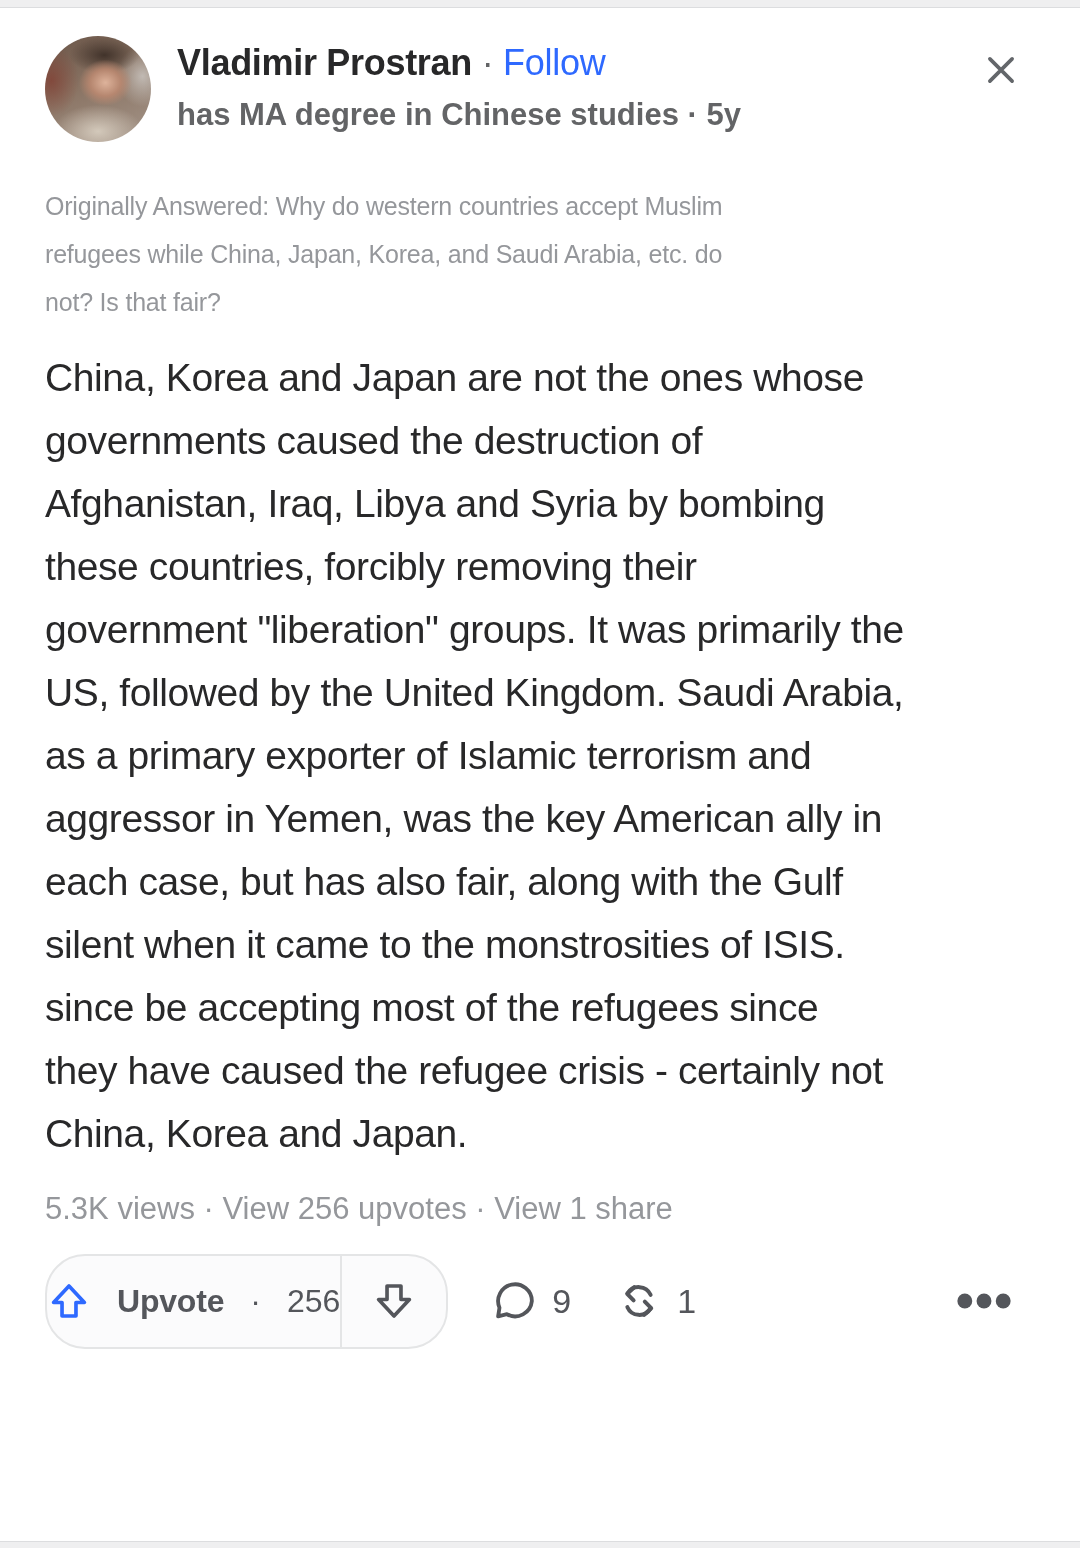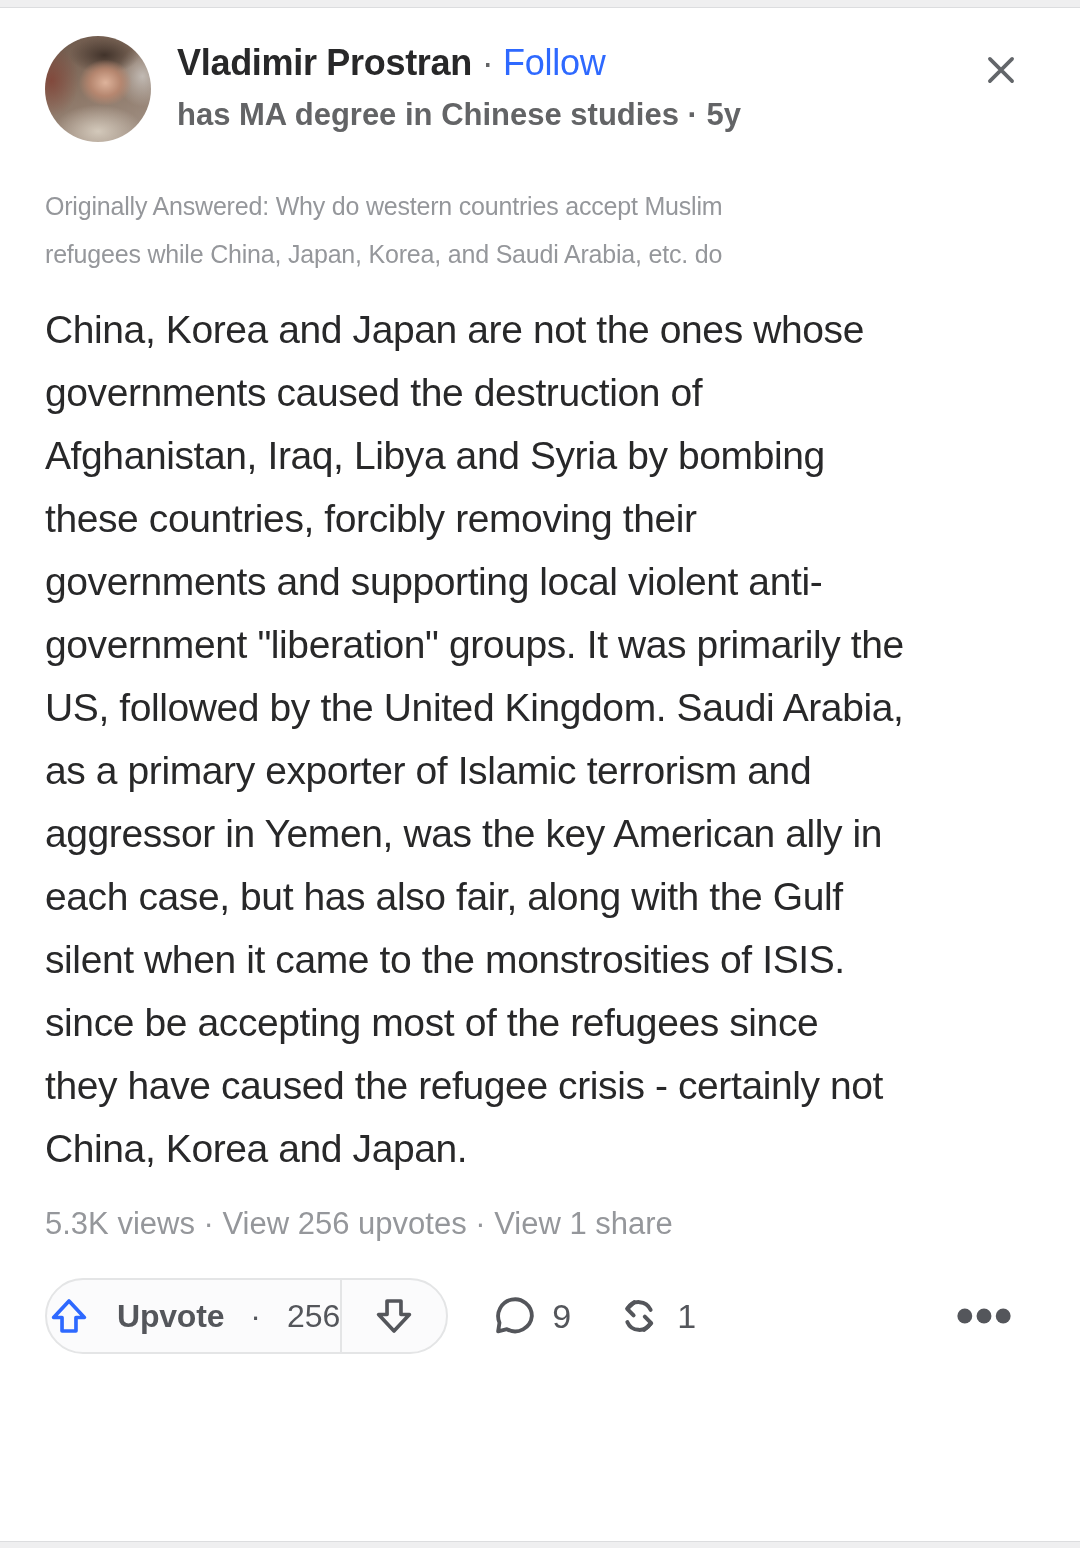--- a/index.html
+++ b/index.html
@@ -38,21 +38,21 @@
   .question .line{white-space:nowrap;}
   
   .answer{margin-top:20px;font-size:39px;line-height:63px;color:var(--text-primary,#282829);letter-spacing:-.4px;}
   .answer .line{white-space:nowrap;}
   
   .stats{margin-top:26px;font-size:31px;line-height:36px;color:var(--text-muted,#95979b);white-space:nowrap;}
   .stats .stat-link{cursor:pointer;}
   
   .actions{margin-top:36px;height:76px;display:flex;align-items:center;}
   .vote-pill{
-    display:flex;align-items:stretch;height:76px;box-sizing:border-box;
+    display:flex;align-items:stretch;height:95px;box-sizing:border-box;
     border:2px solid var(--pill-border,#e4e5e6);border-radius:40px;background:var(--pill-bg,#fbfbfc);overflow:hidden;
   }
   .vote-pill button{border:none;background:transparent;margin:0;padding:0;cursor:pointer;display:flex;align-items:center;}
   .upvote-btn{padding:0 26px 0 24px;gap:14px;}
   .upvote-btn .icon{color:var(--accent-blue,#2e69ff);}
   .upvote-label{font-size:32px;font-weight:700;color:var(--icon-dark,#54565b);letter-spacing:-.2px;}
   .upvote-sep,.upvote-count{font-size:32px;font-weight:400;color:var(--icon-dark,#54565b);}
   .upvote-btn>*+*{margin-left:12px;}
   .pill-divider{width:2px;background:var(--pill-border,#e4e5e6);}
   .downvote-btn{width:104px;justify-content:center;color:var(--icon-dark,#54565b);}
@@ -86,28 +86,28 @@
         <svg viewBox="0 0 24 24" width="46" height="46" fill="none" stroke="currentColor" stroke-width="1.9" stroke-linecap="round">
           <path d="M6.2 6.2 L17.8 17.8 M17.8 6.2 L6.2 17.8"></path>
         </svg>
       </span>
     </button>
   </div>
 
   <div class="question">
       <div class="line">Originally Answered: Why do western countries accept Muslim</div>
       <div class="line">refugees while China, Japan, Korea, and Saudi Arabia, etc. do</div>
+      <div class="line">not? Is that fair?</div>
     </div>
 
   <div class="answer">
       <div class="line">China, Korea and Japan are not the ones whose</div>
       <div class="line">governments caused the destruction of</div>
       <div class="line">Afghanistan, Iraq, Libya and Syria by bombing</div>
       <div class="line">these countries, forcibly removing their</div>
-      <div class="line">governments and supporting local violent anti-</div>
       <div class="line">government "liberation" groups. It was primarily the</div>
       <div class="line">US, followed by the United Kingdom. Saudi Arabia,</div>
       <div class="line">as a primary exporter of Islamic terrorism and</div>
       <div class="line">aggressor in Yemen, was the key American ally in</div>
       <div class="line">each case, but has also fair, along with the Gulf</div>
       <div class="line">silent when it came to the monstrosities of ISIS.</div>
       <div class="line">since be accepting most of the refugees since</div>
       <div class="line">they have caused the refugee crisis - certainly not</div>
       <div class="line">China, Korea and Japan.</div>
     </div>

